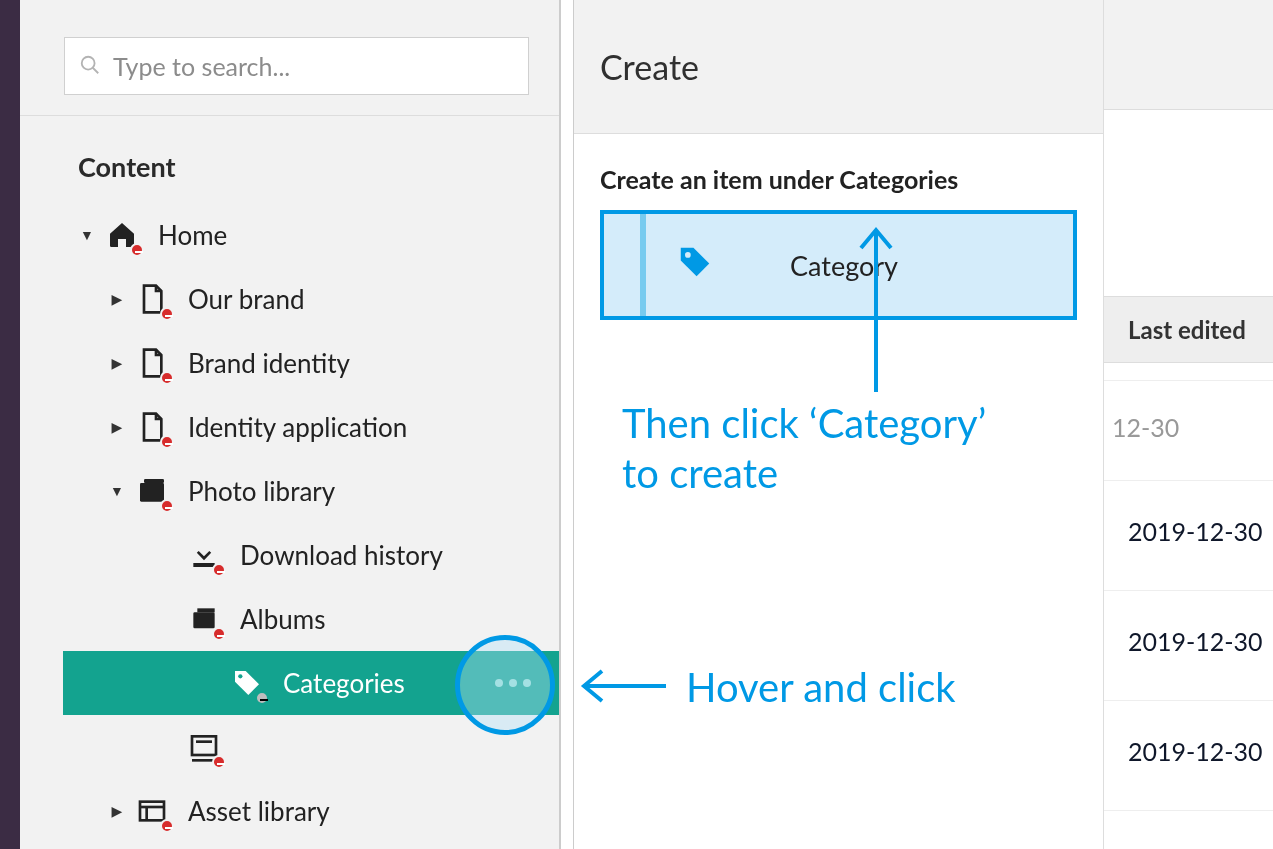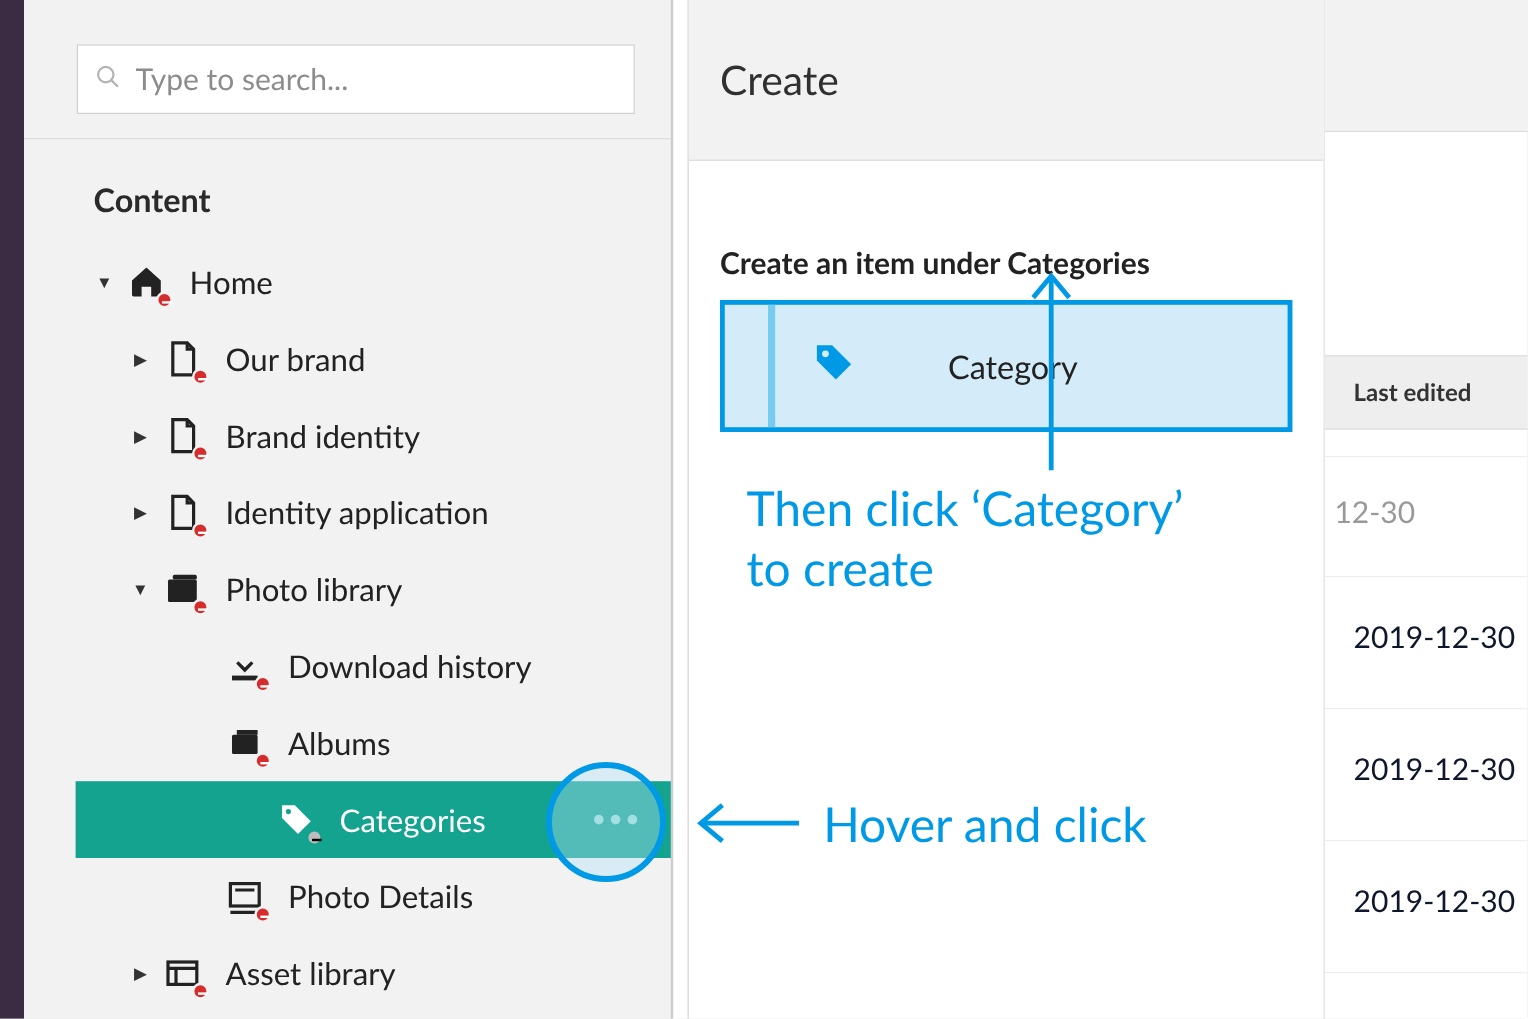--- a/index.html
+++ b/index.html
@@ -166,21 +166,20 @@
     color: #303030;
     border-bottom: 1px solid #ddd;
     background: #f2f2f2;
   }
   .panel-body { padding: 30px 26px; }
   .panel-sub {
     font-weight: 700;
     font-size: 25px;
     color: #222;
     margin-bottom: 16px;
-    margin-top: 40px;
   }
   .option {
     border: 4px solid #0099e5;
     background: #d4ecfa;
     height: 110px;
     display: flex;
     align-items: center;
     padding-left: 36px;
     font-size: 27px;
     color: #222;
@@ -201,21 +200,21 @@
     background: #fff;
     position: relative;
   }
   .col-head {
     position: absolute;
     top: 296px;
     left: 0;
     right: 0;
     background: #eeeeee;
     padding: 18px 24px;
-    font-size: 20px;
+    font-size: 24px;
     font-weight: 700;
     color: #333;
     border-top:1px solid #ddd;
     border-bottom:1px solid #ddd;
   }
   .date-cell {
     position:absolute;
     left:24px;
     font-size: 25px;
     color: #0f172a;
@@ -370,21 +369,20 @@
       <div class="tree-row indent-2">
         <span class="caret"></span>
         <span class="tree-icon">
           <svg viewBox="0 0 24 24" fill="none" stroke="currentColor" stroke-width="2">
               <rect x="3" y="4" width="18" height="14"></rect>
               <line x1="3" y1="22" x2="21" y2="22"></line>
               <line x1="6" y1="8" x2="18" y2="8"></line>
             </svg>
           <span class="badge-dot"></span>
         </span>
-        <span>Photo Details</span>
       </div>
 
       <div class="tree-row indent-1">
         <span class="caret">▶</span>
         <span class="tree-icon">
           <svg viewBox="0 0 24 24" fill="none" stroke="currentColor" stroke-width="2">
               <rect x="3" y="5" width="18" height="14"></rect>
               <line x1="3" y1="9" x2="21" y2="9"></line>
               <line x1="8" y1="9" x2="8" y2="19"></line>
             </svg>

